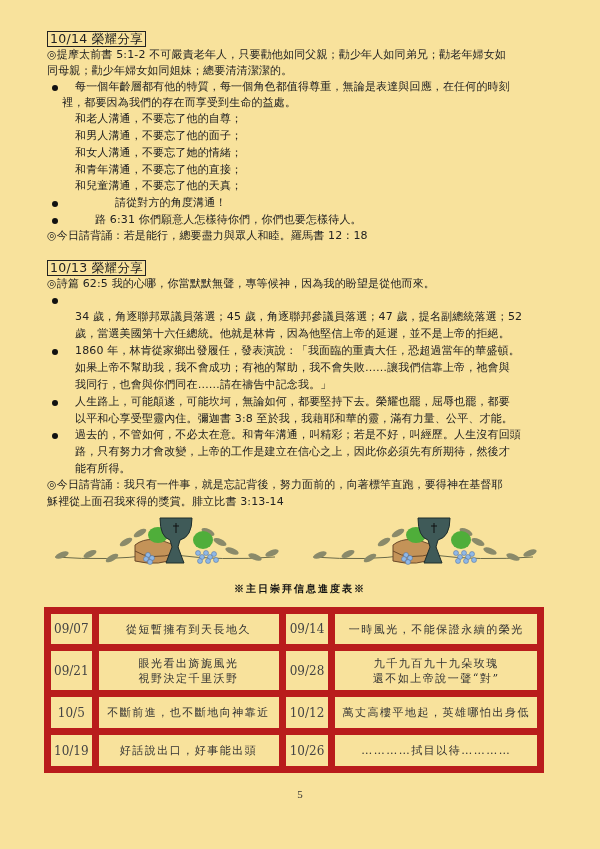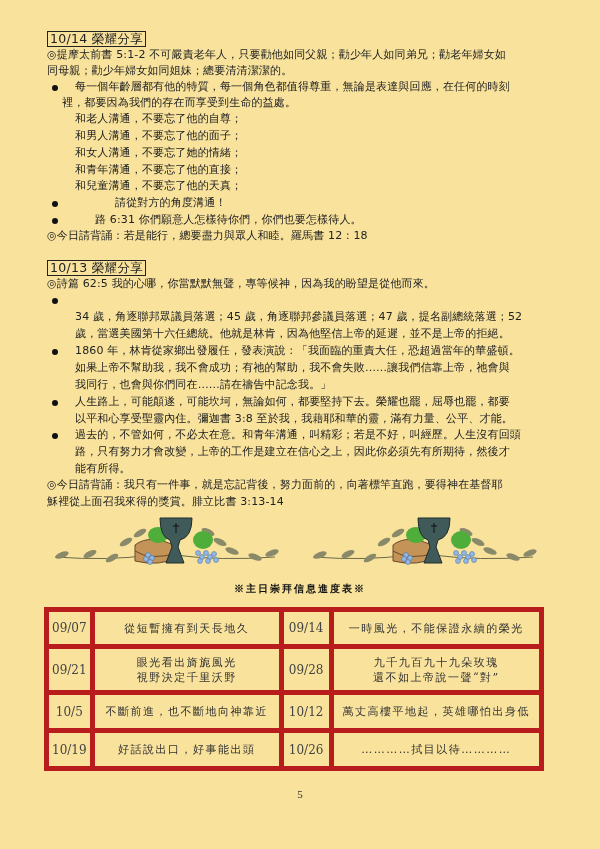--- a/index.html
+++ b/index.html
@@ -48,21 +48,21 @@
   table.sched {
     position: absolute;
     left: 44px; top: 607px;
     width: 500px;
     border-collapse: collapse;
     font-family: "DejaVu Serif", "Liberation Serif", serif;
     font-size: 11px;
     color: #333;
   }
   table.sched td {
-    border: 5px solid #b91c1c;
+    border: 7px solid #b91c1c;
     text-align: center;
     vertical-align: middle;
     padding: 0 3px;
     letter-spacing: 1.5px;
   }
   table.sched td.date { font-size: 12px; letter-spacing: 0; color: #444; }
   .pagenum {
     position: absolute;
     left: 0; width: 600px; top: 788px;
     text-align: center;

